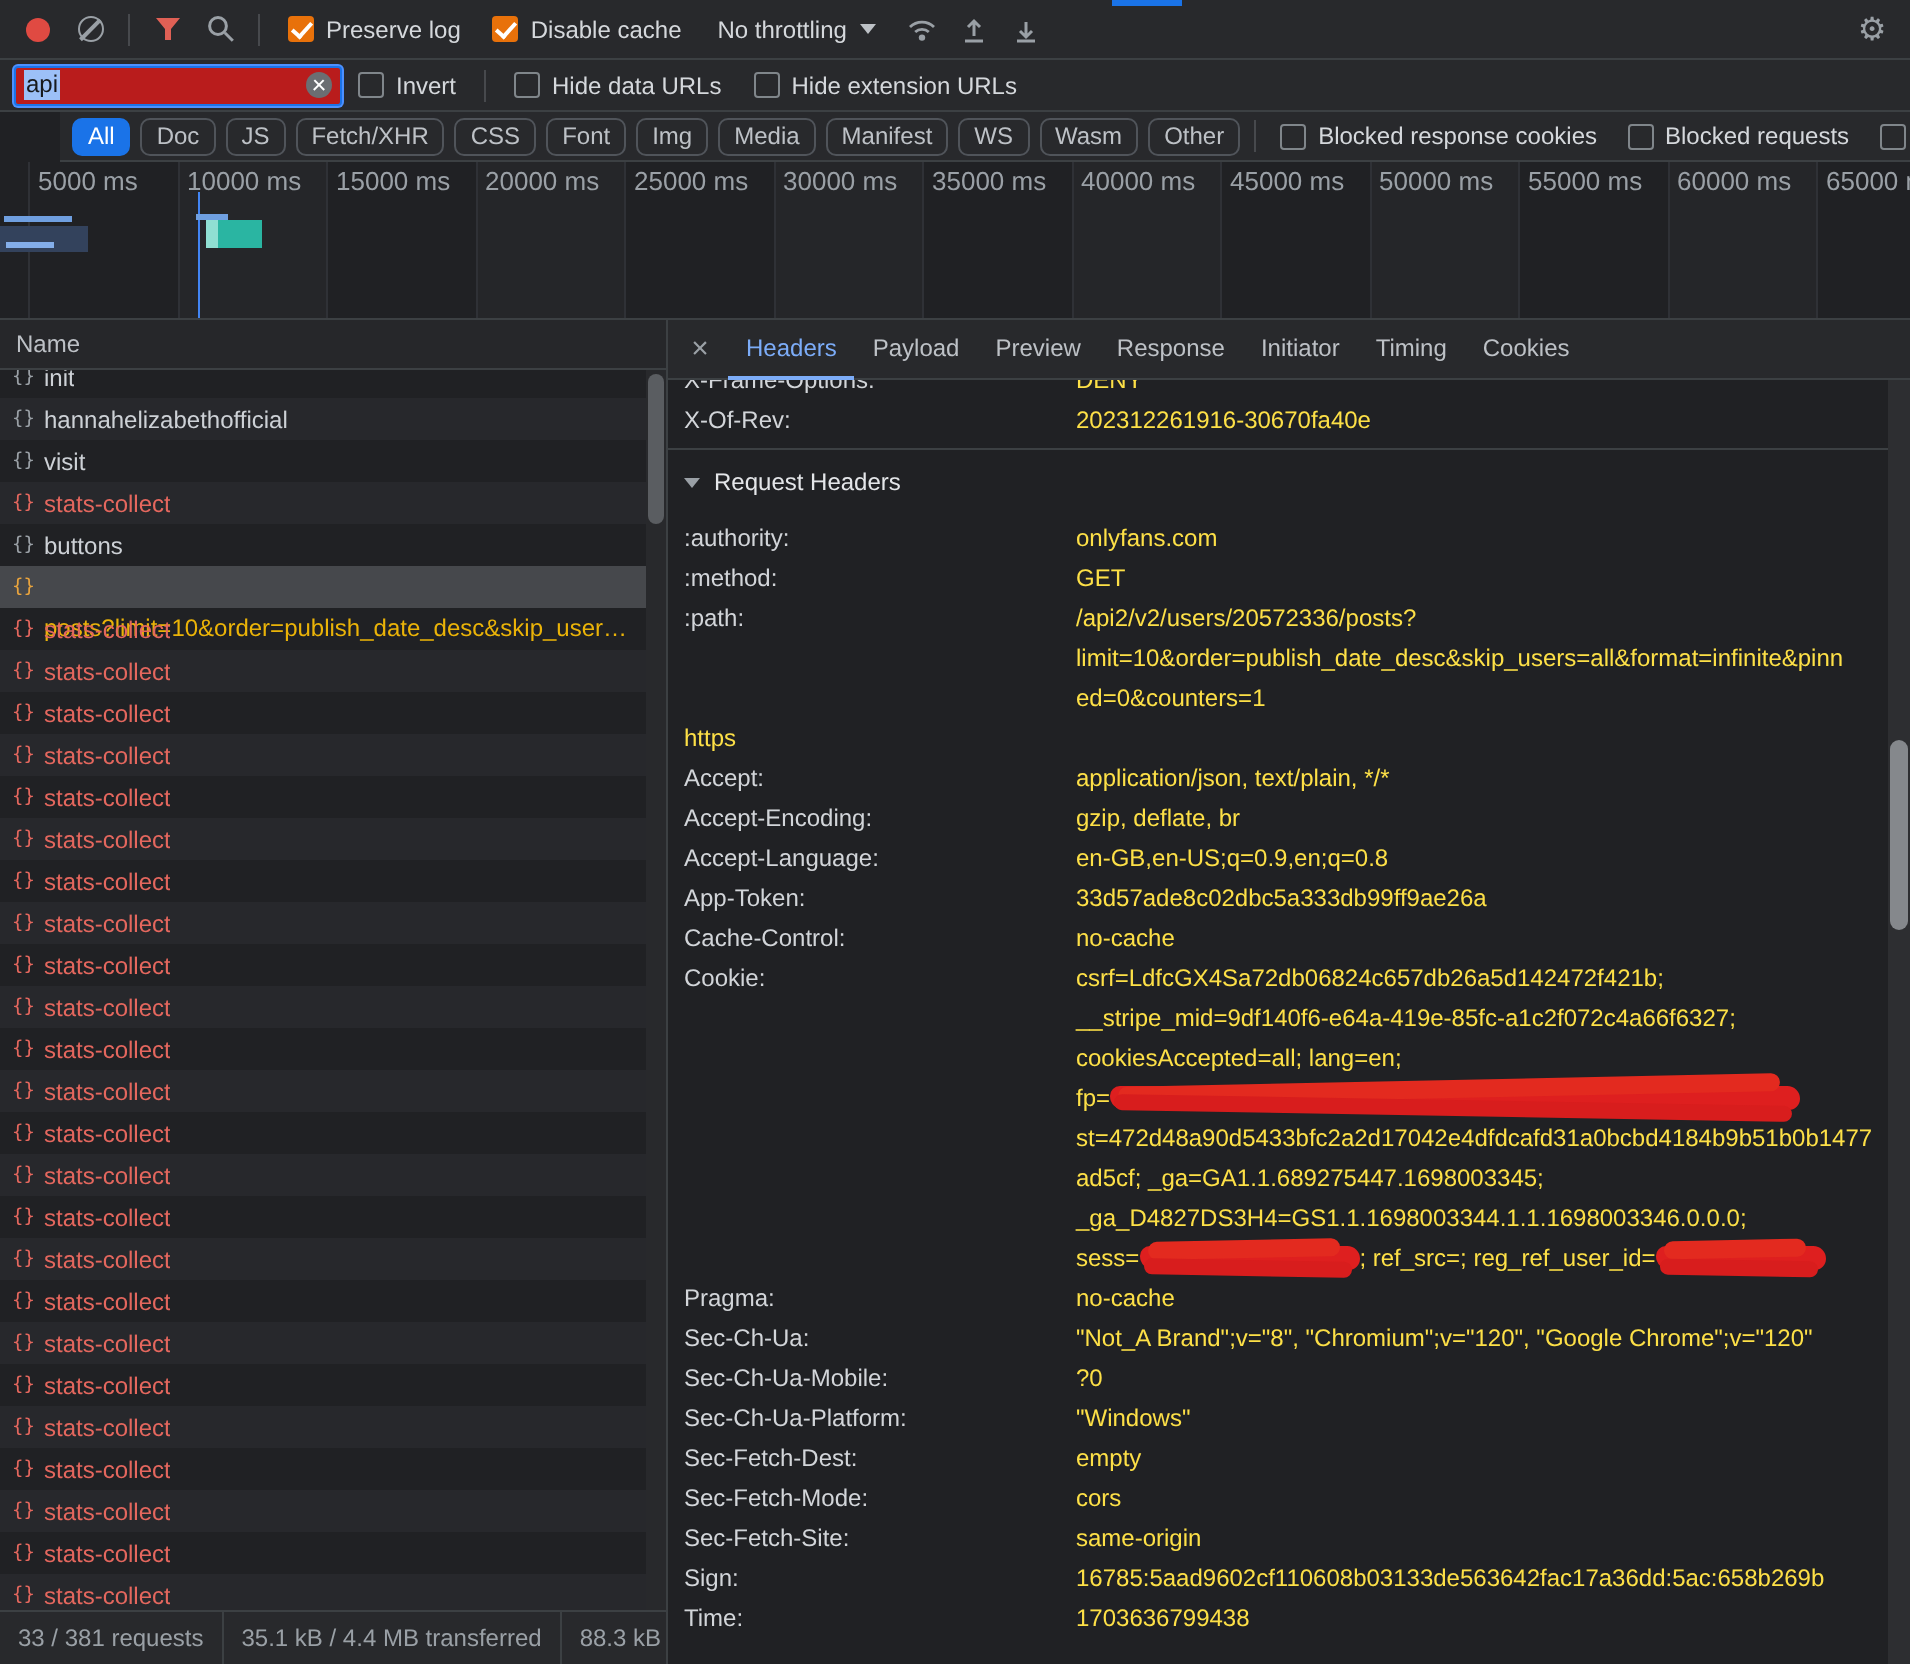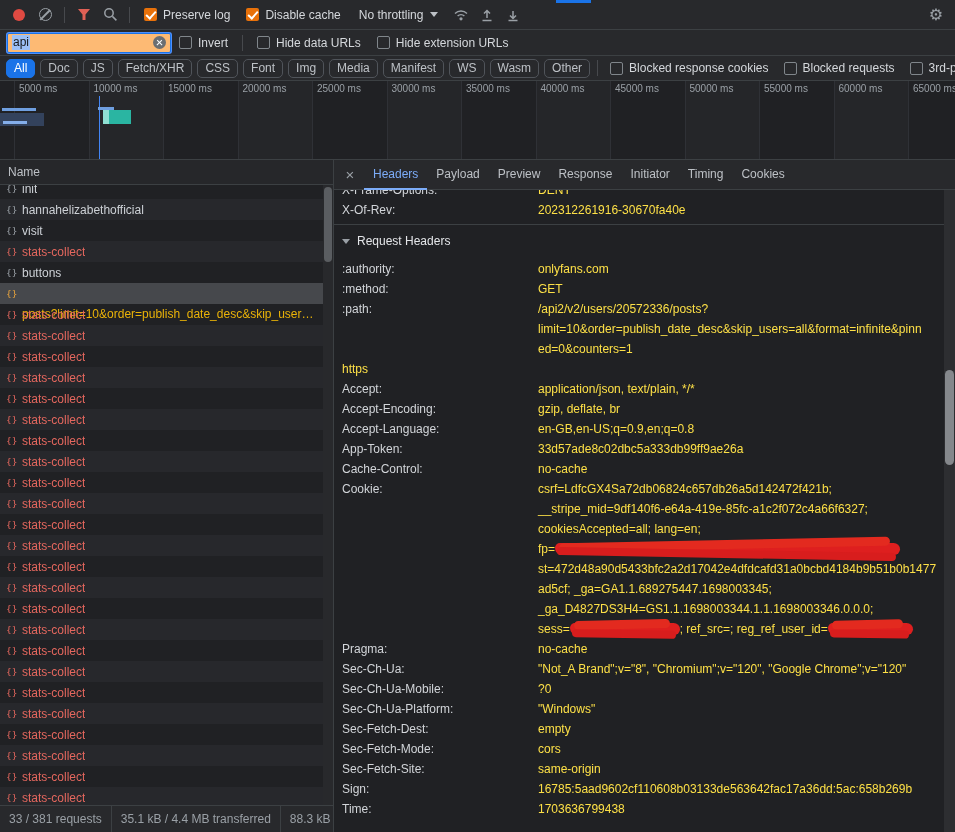--- a/index.html
+++ b/index.html
@@ -8,54 +8,54 @@
     background:#202124; color:#e8eaed;
     font-family:"Liberation Sans","DejaVu Sans",sans-serif;
     font-size:12px; position:relative;
   }
   .vsep { width:1px; height:16px; background:#47494d; flex:none; margin:0 6px; }
 
   
   .tbrow { display:flex; align-items:center; background:#28292c; border-bottom:1px solid #3c4043; }
   #row1 { height:30px; padding:0 6px; position:relative;text-align:center; }
   #row2 { height:26px; padding:0 5px; }
-  #row3 { height:25px; padding:0 6px; gap:1px; }
+  #row3 { height:25px; padding:0 6px; gap:1px;margin-left:30px; }
   .tb-icon { width:26px; height:24px; display:flex; align-items:center; justify-content:center; flex:none; color:#9aa0a6; cursor:pointer; }
   .record-dot { width:12px; height:12px; border-radius:50%; background:#e04a42; }
   .clear-glyph { width:13px; height:13px; border:1.5px solid #9aa0a6; border-radius:50%; position:relative; }
   .clear-glyph::after { content:""; position:absolute; left:-2px; top:4.5px; width:14px; height:1.5px; background:#9aa0a6; transform:rotate(-45deg); }
   .check { display:flex; align-items:center; gap:6px; color:#d5d8dc; flex:none; margin:0 8px; cursor:pointer; white-space:nowrap; }
   #row3 .check { margin:0 5px; }
   .cb { width:13px; height:13px; border-radius:2px; display:inline-block; position:relative; flex:none; }
   .cb.checked { background:#e8710a; }
   .cb.checked::after { content:""; position:absolute; left:4px; top:1px; width:4px; height:8px; border:solid #fff; border-width:0 2px 2px 0; transform:rotate(42deg); }
   .cb.unchecked { border:1px solid #80868b; background:transparent; }
   .throttle { display:flex; align-items:center; gap:7px; color:#d5d8dc; margin:0 10px; cursor:pointer; flex:none; }
   .caret-down { width:0; height:0; border-left:4px solid transparent; border-right:4px solid transparent; border-top:5px solid #bdc1c6; display:inline-block; }
   .gear { margin-left:auto; font-size:16px; }
   .blue-strip { position:absolute; left:556px; top:0; width:35px; height:3px; background:#1a73e8; }
 
   
-  .filter-input { width:164px; height:20px; background:#fdba74; border:1px solid #1a73e8; box-shadow:0 0 0 1px #4d90fe; border-radius:2px; display:flex; align-items:center; padding:0 4px; margin-left:2px; flex:none; cursor:text; }
+  .filter-input { width:164px; height:20px; background:#b91c1c; border:1px solid #1a73e8; box-shadow:0 0 0 1px #4d90fe; border-radius:2px; display:flex; align-items:center; padding:0 4px; margin-left:2px; flex:none; cursor:text; }
   .filter-text { background:#9cc0f7; color:#17191c; padding:0 1px; line-height:15px; }
   .input-clear { width:13px; height:13px; border-radius:50%; background:#6b6e72; position:relative; margin-left:auto; cursor:pointer; flex:none; }
   .input-clear::before, .input-clear::after { content:""; position:absolute; left:3px; top:6px; width:7px; height:1.4px; background:#fff; }
   .input-clear::before { transform:rotate(45deg); }
   .input-clear::after { transform:rotate(-45deg); }
 
   
   .chips { display:flex; align-items:center; gap:5px; flex:none; }
   .chip { padding:1px 7px; border:1px solid #50545a; border-radius:5px; color:#bdc1c6; line-height:15px; cursor:pointer; flex:none; }
   .chip.active { background:#1a73e8; border-color:#1a73e8; color:#fff; }
 
   
   .timeline { position:relative; height:79px; border-bottom:1px solid #3c4043; overflow:hidden; background:#202124; }
   .tl-cols { position:absolute; inset:0; display:flex; }
   .tl-spacer { width:14px; flex:none; }
-  .tl-col { width:74.5px; flex:none; border-left:1px solid #2f3136; padding:2px 0 0 4px; color:#9aa0a6; font-size:10px; }
+  .tl-col { width:74.5px; flex:none; border-left:1px solid #2f3136; padding:2px 0 0 4px; color:#9aa0a6; font-size:13px; }
   .tl-col.alt { background:rgba(255,255,255,0.025); }
   .tl-bar { position:absolute; }
   .tl-cursor { position:absolute; top:15px; bottom:0; width:1px; background:#4285f4; }
 
   
   .main { display:flex; height:672px; }
   .list-pane { width:334px; flex:none; border-right:1px solid #3c4043; display:flex; flex-direction:column; background:#202124; }
   .list-header { height:25px; flex:none; display:flex; align-items:center; padding-left:8px; color:#bdc1c6; background:#26272a; border-bottom:1px solid #3c4043; cursor:pointer; }
   .rows-area { flex:1; position:relative; overflow:hidden; }
   .rows-wrap { position:absolute; inset:0 10px 0 0; overflow:hidden; }

